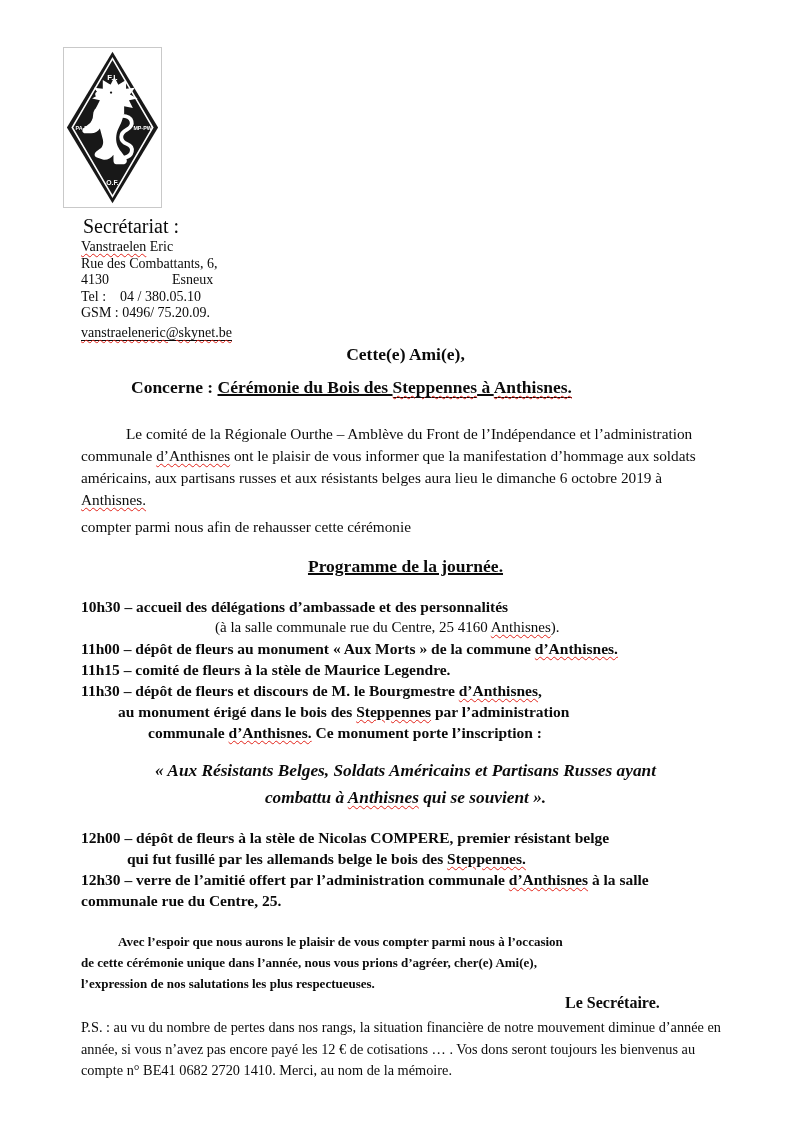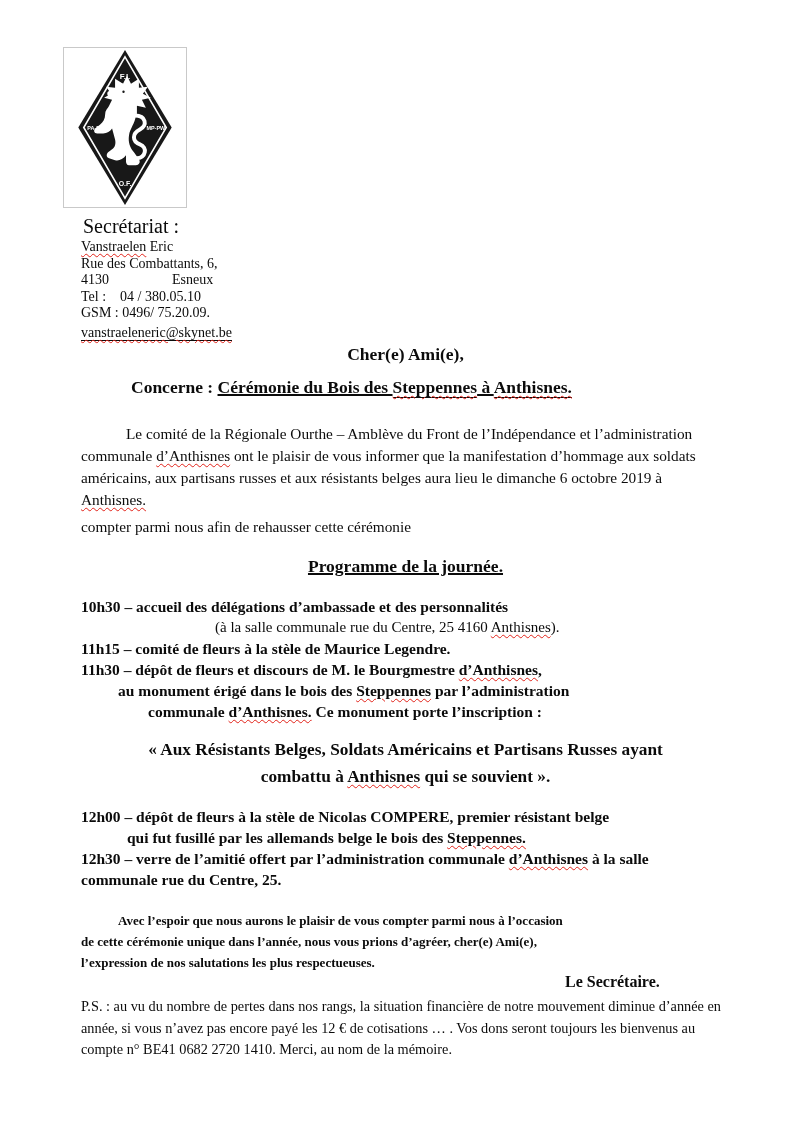--- a/index.html
+++ b/index.html
@@ -2,21 +2,21 @@
 <html lang="fr"><head>
 <meta charset="utf-8">
 <style>
   html,body{margin:0;padding:0;background:#ffffff;}
   .page{
     position:relative;width:803px;height:1145px;background:#ffffff;
     font-family:"Liberation Serif","DejaVu Serif",serif;color:#0b0b0b;overflow:hidden;
   }
   
   .logo-frame{
-    position:absolute;left:63px;top:47px;width:124px;height:161px;
+    position:absolute;left:63px;top:47px;width:99px;height:161px;
     border:1px solid #c9c9c9;box-sizing:border-box;background:#fff;
   }
   .logo-frame svg{display:block;width:100%;height:100%;}
   .badge-label{font-family:"Liberation Sans","DejaVu Sans",sans-serif;font-weight:bold;fill:#ffffff;}
 
   .content{padding:215px 73px 0 81px;}
   .line{white-space:pre;}
 
   .sec-heading{margin:0 0 2px 2px;font-size:20px;line-height:22px;font-weight:normal;}
   .contact{font-size:14px;line-height:16.5px;}
@@ -28,21 +28,21 @@
   .para{margin-top:24px;font-size:15.3px;line-height:22px;}
   .para.p2{margin-top:5px;}
 
   .programme{margin-top:16px;font-size:17.5px;line-height:24px;font-weight:bold;text-align:center;text-decoration:underline;text-decoration-thickness:1.5px;}
 
   .schedule{font-size:15.5px;line-height:21px;font-weight:bold;}
   .schedule.s1{margin-top:18px;}
   .schedule.s2{margin-top:16px;}
   .reg{font-weight:normal;font-size:15px;}
 
-  .quote{margin-top:14px;font-size:17.3px;line-height:27px;font-weight:bold;text-align:center;}
+  .quote{margin-top:14px;font-size:17.3px;line-height:27px;font-weight:bold;text-align:center;font-style:italic;}
 
   .closing{margin-top:20px;font-size:13px;line-height:21px;font-weight:bold;}
   .signature{padding-left:484px;font-size:16px;line-height:18px;font-weight:bold;}
   .ps{margin-top:5px;font-size:14.3px;line-height:21.5px;}
 
   
   .fi{padding-left:45px;}
   .ind-a{padding-left:37px;}
   .ind-b{padding-left:67px;}
   .ind-c{padding-left:134px;}
@@ -88,41 +88,42 @@
     <h2 class="sec-heading">Secrétariat :</h2>
     <div class="contact">
         <div class="line"><span class="sq">Vanstraelen</span><span> Eric</span></div>
         <div class="line"><span>Rue des Combattants, 6,</span></div>
         <div class="line"><span>4130                  Esneux</span></div>
         <div class="line"><span>Tel :    04 / 380.05.10</span></div>
         <div class="line"><span>GSM : 0496/ 75.20.09.</span></div>
         <div class="line mt2"><span class="u sq">vanstraeleneric@skynet.be</span></div>
       </div>
 
-    <div class="salutation">Cher(e) Ami(e),</div>
+    <div class="salutation">Cette(e) Ami(e),</div>
 
     <div class="subject">
         <div class="line"><span class="b">Concerne : </span><span class="b u">Cérémonie du Bois des </span><span class="b u sq">Steppennes</span><span class="b u"> à </span><span class="b u sq">Anthisnes.</span></div>
       </div>
 
     <div class="para">
         <div class="line fi"><span>Le comité de la Régionale Ourthe – Amblève du Front de l’Indépendance et l’administration</span></div>
         <div class="line"><span>communale </span><span class="sq">d’Anthisnes</span><span> ont le plaisir de vous informer que la manifestation d’hommage aux soldats</span></div>
         <div class="line"><span>américains, aux partisans russes et aux résistants belges aura lieu le dimanche 6 octobre 2019 à</span></div>
         <div class="line"><span class="sq">Anthisnes.</span></div>
       </div>
     <div class="para p2">
         <div class="line"><span>compter parmi nous afin de rehausser cette cérémonie</span></div>
       </div>
 
     <div class="programme">Programme de la journée.</div>
 
     <div class="schedule s1">
         <div class="line"><span>10h30 – accueil des délégations d’ambassade et des personnalités</span></div>
         <div class="line ind-c reg"><span>(à la salle communale rue du Centre, 25 4160 </span><span class="sq">Anthisnes</span><span>).</span></div>
+        <div class="line"><span>11h00 – dépôt de fleurs au monument « Aux Morts » de la commune </span><span class="sq">d’Anthisnes.</span></div>
         <div class="line"><span>11h15 – comité de fleurs à la stèle de Maurice Legendre.</span></div>
         <div class="line"><span>11h30 – dépôt de fleurs et discours de M. le Bourgmestre </span><span class="sq">d’Anthisnes</span><span>,</span></div>
         <div class="line ind-a"><span>au monument érigé dans le bois des </span><span class="sq">Steppennes</span><span> par l’administration</span></div>
         <div class="line ind-b"><span>communale </span><span class="sq">d’Anthisnes.</span><span> Ce monument porte l’inscription :</span></div>
       </div>
 
     <div class="quote">
         <div class="line"><span>« Aux Résistants Belges, Soldats Américains et Partisans Russes ayant</span></div>
         <div class="line"><span>combattu à </span><span class="sq">Anthisnes</span><span> qui se souvient ».</span></div>
       </div>

